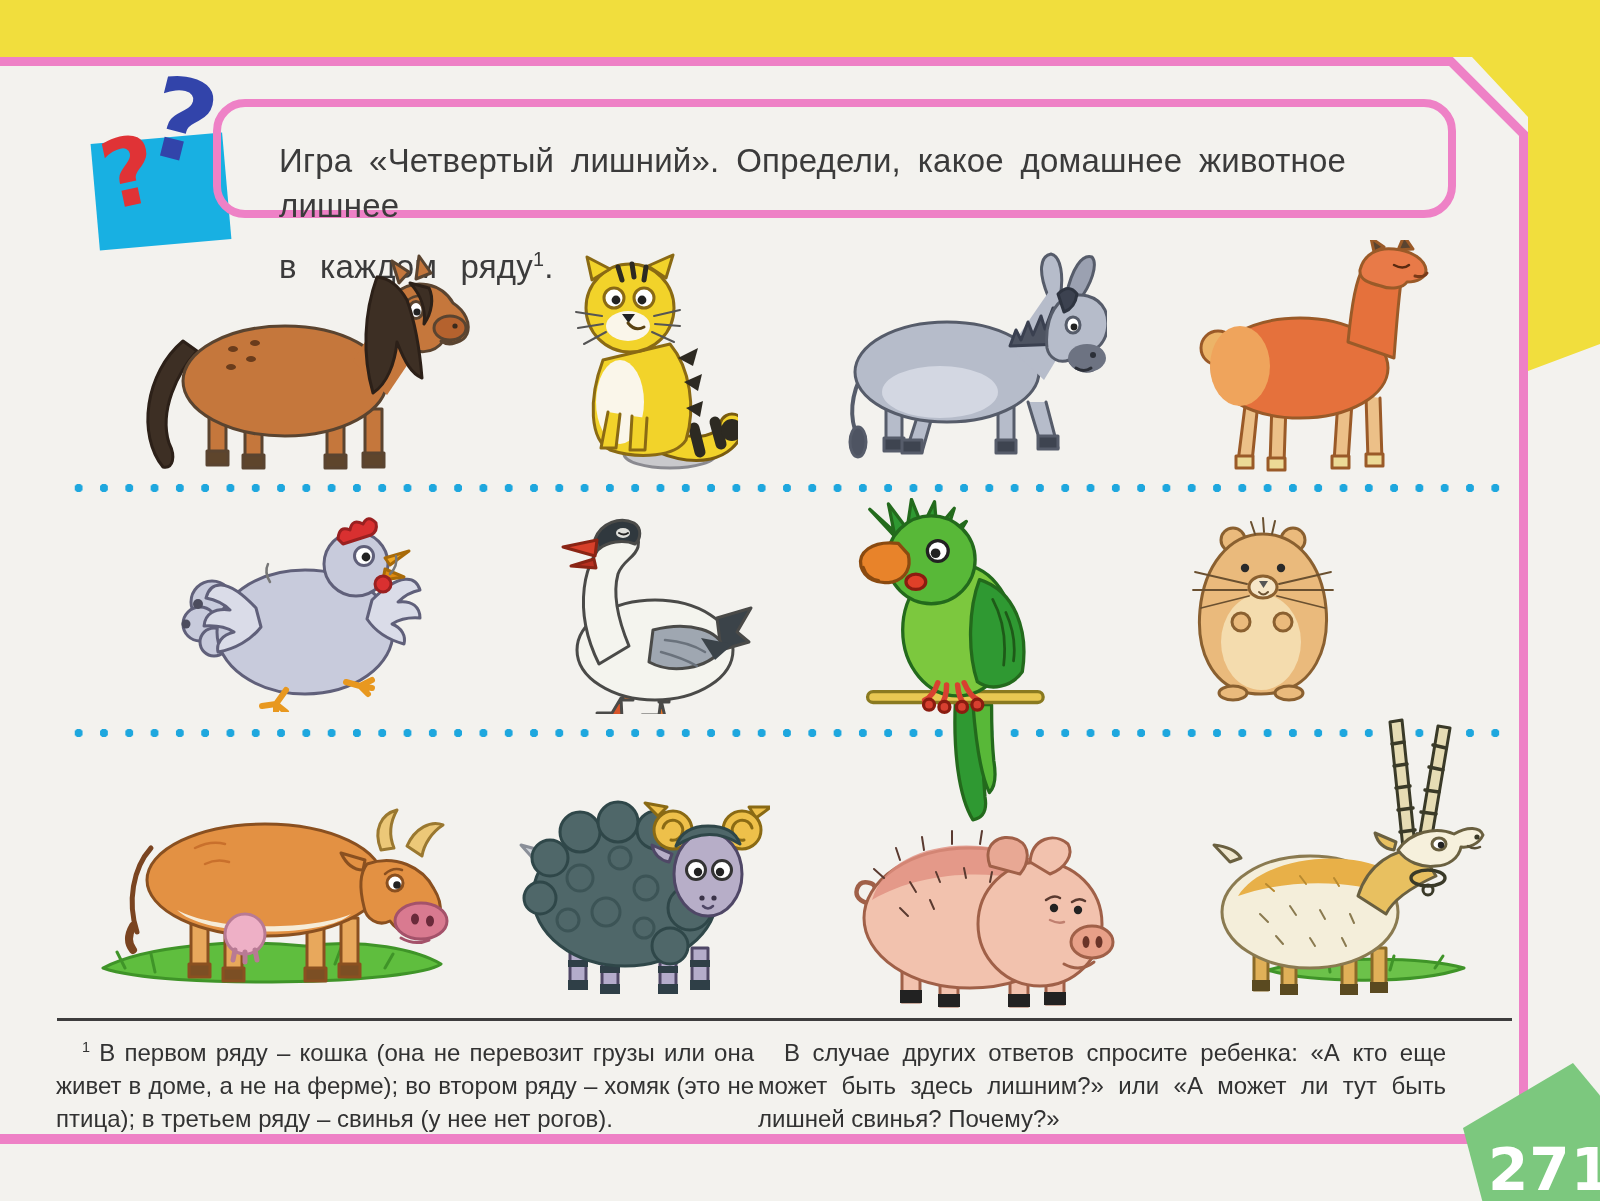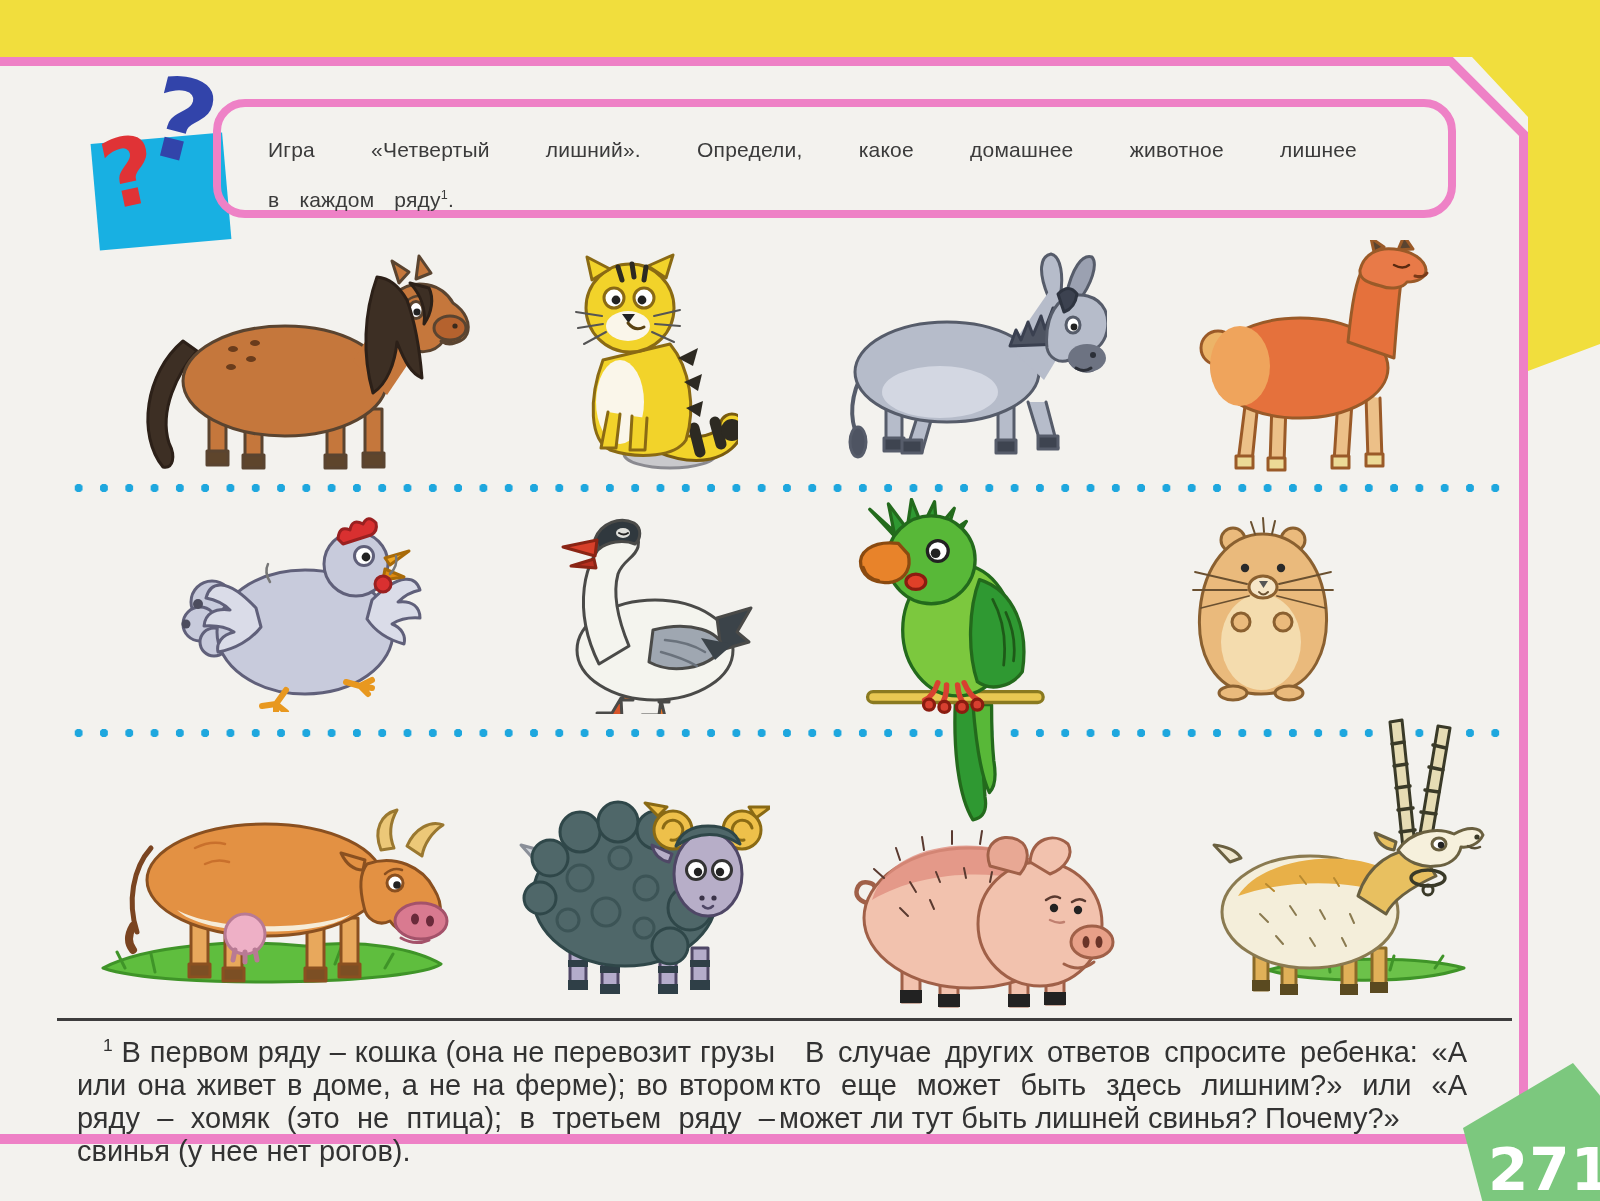--- a/index.html
+++ b/index.html
@@ -7,40 +7,40 @@
         font-family:"Liberation Sans",sans-serif;color:#3b3b3b;}
   .abs{position:absolute;}
   
   #yellow{left:0;top:0;width:1600px;height:1201px;background:#f1de3d;
     clip-path:polygon(0 0,1600px 0,1600px 344px,1528px 371px,1528px 117px,1472px 57px,0 57px);}
   
   #borders{left:0;top:0;}
   
   #instruction-box{left:213px;top:99px;width:1243px;height:119px;box-sizing:border-box;
     border:8px solid #ee81c6;border-radius:32px;padding:15px 86px 0 42px;background:transparent;}
-  #instruction-box p{margin:5px;font-size:21px;line-height:45px;letter-spacing:.2px;}
+  #instruction-box p{margin:16px;font-size:33px;line-height:45px;letter-spacing:.2px;}
   #instr-line1{text-align:justify;text-align-last:justify;}
   #instr-line2{word-spacing:14px;}
   sup{font-size:60%;vertical-align:super;line-height:0;}
   
   #qicon{left:88px;top:60px;width:180px;height:200px;}
   #qicon .sq{position:absolute;left:7px;top:78px;width:132px;height:107px;background:#18b0e2;
     transform:rotate(-5deg);}
   #qicon .qm{position:absolute;font-family:"DejaVu Sans",sans-serif;font-weight:bold;}
   #qicon .qblue{left:62px;top:-4px;font-size:112px;color:#3244aa;transform:rotate(14deg);}
   #qicon .qred{left:14px;top:58px;font-size:94px;color:#e03336;transform:rotate(-12deg);}
   
   .dots{left:66px;width:1442px;height:10px;
     background-image:radial-gradient(circle 4.4px at center,#1ea7de 92%,rgba(0,0,0,0) 100%);
     background-size:25.3px 10px;background-position:0 50%;background-repeat:repeat-x;}
   
   .animal svg{width:100%;height:100%;display:block;}
   
   #fn-rule{left:57px;top:1018px;width:1455px;height:3px;background:#3d3d3d;}
-  .footnote{top:1036px;font-size:29px;line-height:33px;text-align:justify;color:#323232;margin-left:21px;}
+  .footnote{top:1036px;font-size:24px;line-height:33px;text-align:justify;color:#323232;}
   .footnote .indent{display:inline-block;width:26px;}
   #footnote-left{left:56px;width:698px;}
   #footnote-right{left:758px;width:688px;}
   
   #badge{left:1438px;top:1040px;}
   #badge text{font-family:"DejaVu Sans",sans-serif;font-weight:bold;font-size:58px;fill:#ffffff;letter-spacing:1px;}
 </style>
 </head>
 <body>
 

